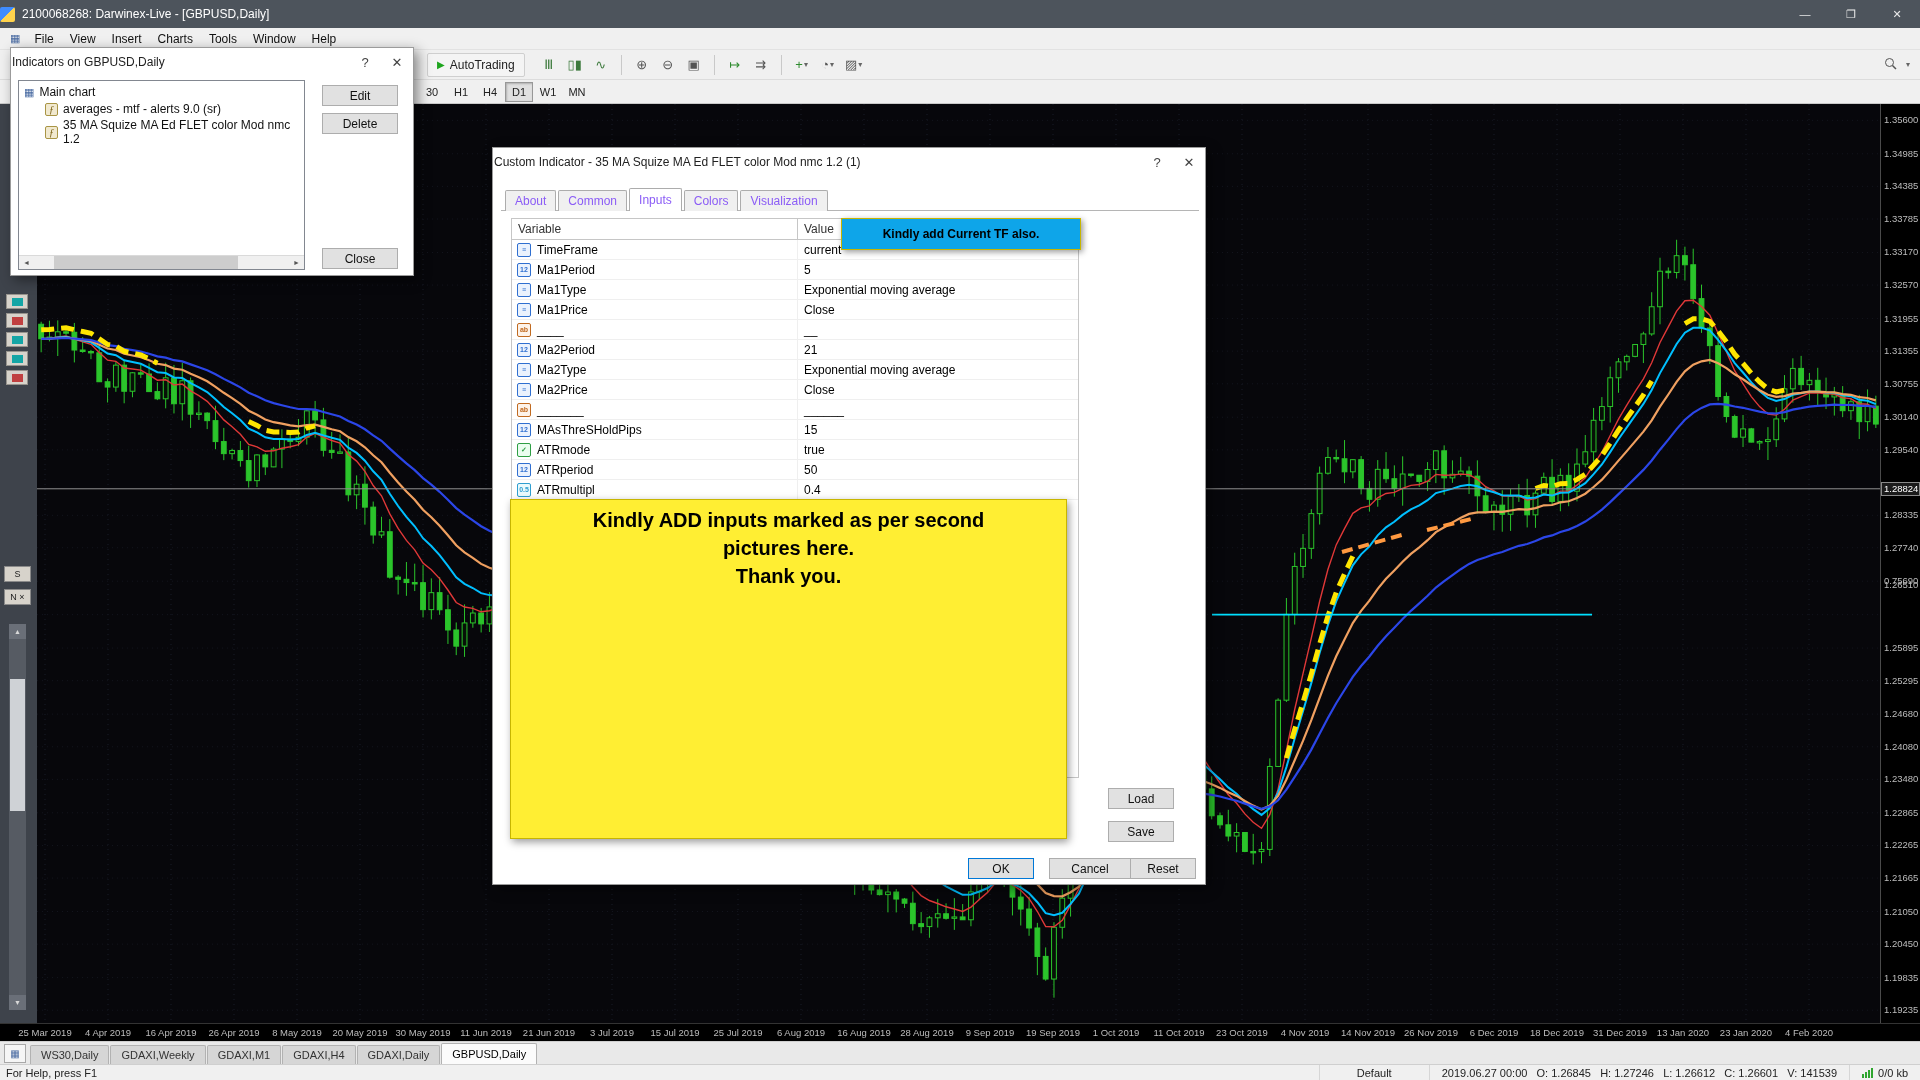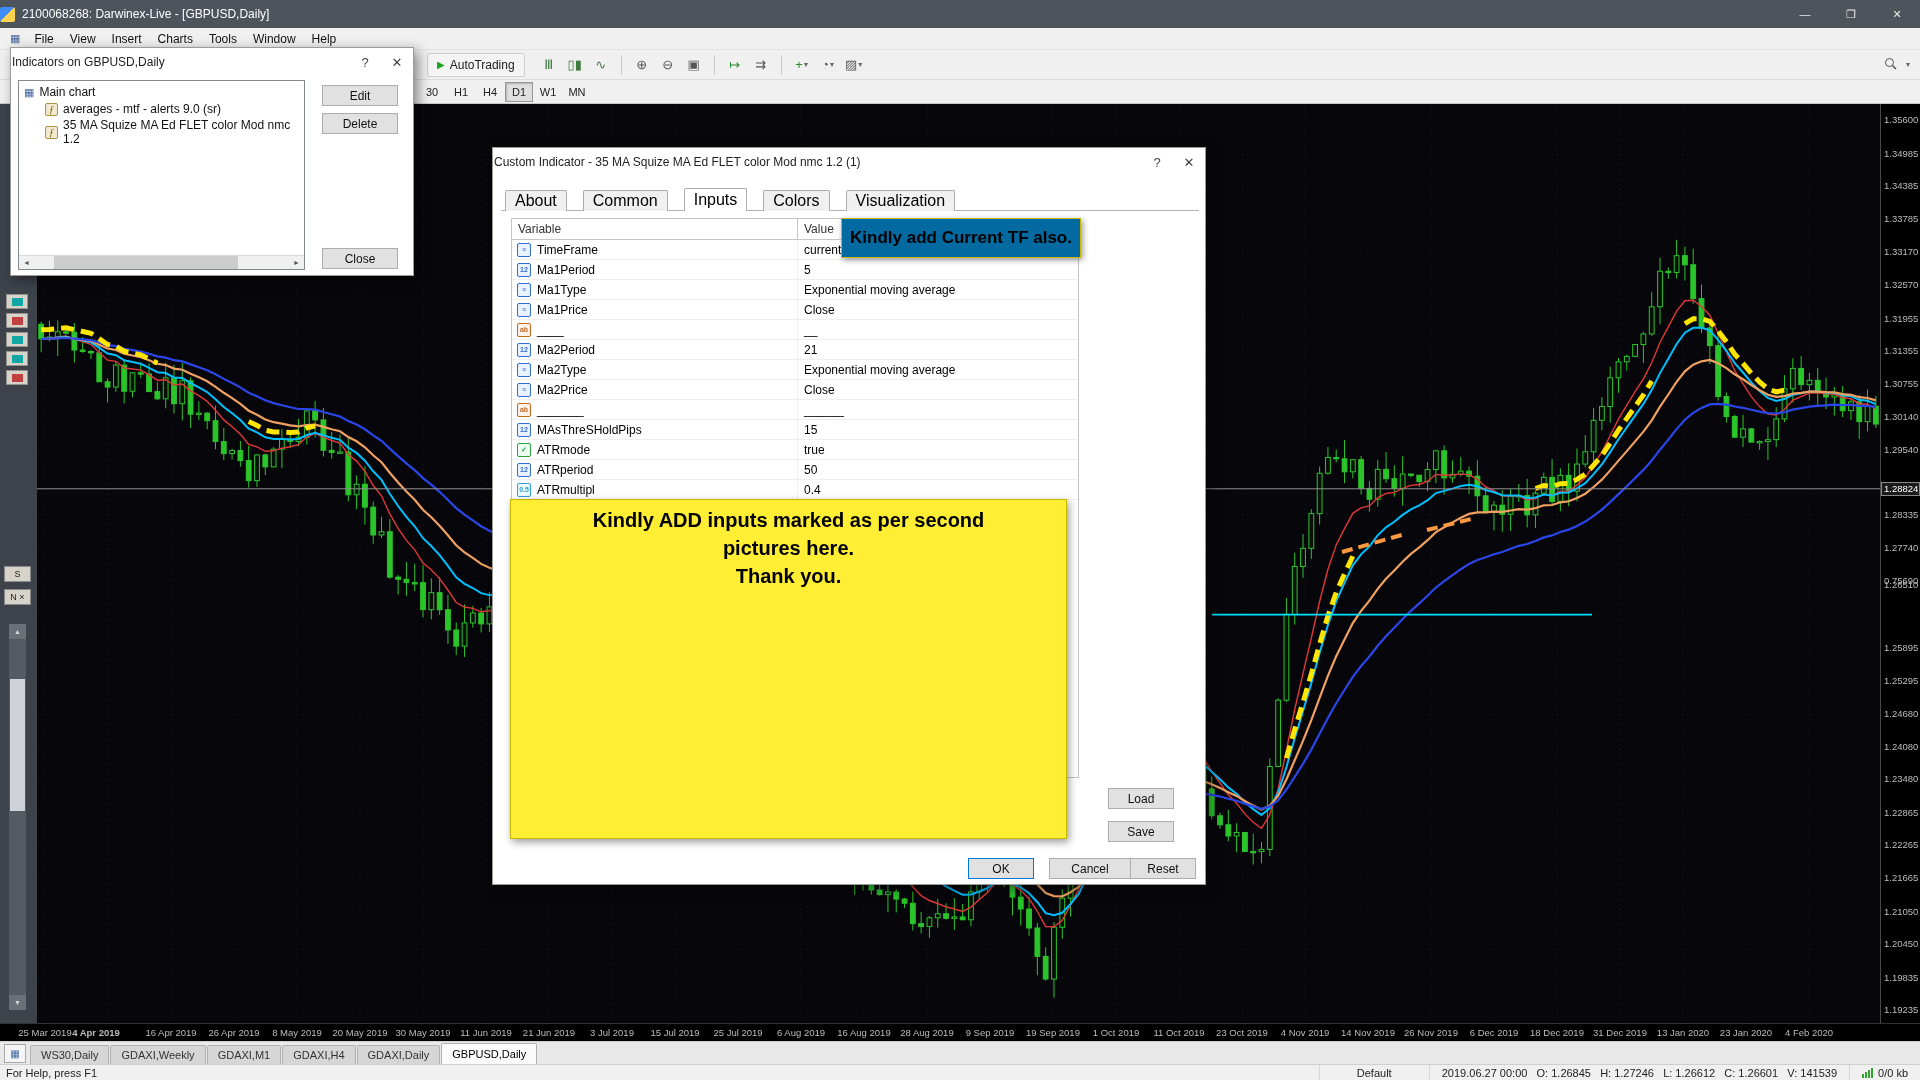--- a/index.html
+++ b/index.html
@@ -81,32 +81,32 @@
   .hs-btn{width:15px;height:13px;display:flex;align-items:center;justify-content:center;font-size:7px;color:#555;background:#f0f0f0}
   .hs-track{flex:1;height:13px;position:relative;background:#f0f0f0}
   .hs-thumb{position:absolute;left:8%;top:0;height:13px;width:72%;background:#cdcdcd}
   .win-btn2{position:absolute;height:21px;font-size:12px;background:#e1e1e1;border:1px solid #adadad;color:#111}
   .b-edit{left:311px;top:37px;width:76px}
   .b-delete{left:311px;top:65px;width:76px}
   .b-close{left:311px;top:200px;width:76px}
 
   .dlg-ci{left:492px;top:147px;width:714px;height:738px}
   #ci-tabs{position:absolute;left:12px;top:40px;display:flex;z-index:2}
-  .tab{height:21px;padding:0 9px;margin-right:16px;display:flex;align-items:center;font-size:16px;color:#000000;background:#f0f0f0;border:1px solid #acacac;border-bottom:none;border-radius:2px 2px 0 0;position:relative;top:2px}
+  .tab{height:21px;padding:0 9px;margin-right:2px;display:flex;align-items:center;font-size:12px;color:#8b5cf6;background:#f0f0f0;border:1px solid #acacac;border-bottom:none;border-radius:2px 2px 0 0;position:relative;top:2px}
   .tab.active{background:#fff;top:0;height:23px;z-index:3}
   .ci-tabline{position:absolute;left:8px;top:62px;width:698px;height:1px;background:#b5b5b5}
   .ci-table{position:absolute;left:18px;top:70px;width:568px;height:560px;border:1px solid #c6c6c6;background:#fff;overflow:hidden}
   .thead{display:flex;height:21px;align-items:center;font-size:12px;color:#333;border-bottom:1px solid #c6c6c6;background:#fff}
   .h1{width:285px;padding-left:6px}
   .h2{flex:1;height:100%;display:flex;align-items:center;padding-left:6px;border-left:1px solid #c6c6c6}
   .trow{display:flex;height:20px;align-items:center;font-size:12px;color:#000;border-bottom:1px solid #efefef}
   .tname{width:285px;display:flex;align-items:center;gap:6px;padding-left:5px;overflow:hidden;white-space:nowrap}
   .tval{flex:1;height:100%;display:flex;align-items:center;padding-left:6px;border-left:1px solid #efefef;overflow:hidden;white-space:nowrap}
   .ticon{width:14px;height:14px;flex:none;border:1px solid;border-radius:2px;font-size:7px;font-weight:bold;display:flex;align-items:center;justify-content:center}
-  .note-small{position:absolute;left:348px;top:70px;width:240px;height:40px;background:#0369a1;border:1px solid #c7b500;box-shadow:2px 2px 6px rgba(0,0,0,.4);display:flex;align-items:center;justify-content:center;font-size:17px;font-weight:bold;color:#000;z-index:5}
+  .note-small{position:absolute;left:348px;top:70px;width:240px;height:32px;background:#0ea5e9;border:1px solid #c7b500;box-shadow:2px 2px 6px rgba(0,0,0,.4);display:flex;align-items:center;justify-content:center;font-size:12px;font-weight:bold;color:#000;z-index:5}
   .note-big{position:absolute;left:17px;top:351px;width:557px;height:340px;background:#ffee33;border:1px solid #c7b500;box-shadow:2px 3px 8px rgba(0,0,0,.4);z-index:5;color:#000;font-size:20px;font-weight:bold;line-height:1.4;text-align:center;white-space:pre-line;padding-top:6px}
   .b-load{left:615px;top:640px;width:66px}
   .b-save{left:615px;top:673px;width:66px}
   .b-ok{left:475px;top:710px;width:66px;border:1px solid #0078d7}
   .b-cancel{left:556px;top:710px;width:82px}
   .b-reset{left:637px;top:710px;width:66px}
 </style>
 </head>
 <body>
 
@@ -775,21 +775,21 @@
         <span class="pl" style="top: 801.524px;">1.21050</span>
         <span class="pl" style="top: 834.151px;">1.20450</span>
         <span class="pl" style="top: 867.594px;">1.19835</span>
         <span class="pl" style="top: 900.221px;">1.19235</span>
         <span class="price-tag" style="top: 377.784px;">1.28824</span>
       </div>
   </div>
 
   <div class="date-axis" id="date-axis">
       <span class="dl" style="left: 45px;">25 Mar 2019</span>
-      <span class="dl" style="left: 96px; font-weight: bold;">4 Apr 2019</span>
+      <span class="dl" style="left: 108px;">4 Apr 2019</span>
       <span class="dl" style="left: 171px;">16 Apr 2019</span>
       <span class="dl" style="left: 234px;">26 Apr 2019</span>
       <span class="dl" style="left: 297px;">8 May 2019</span>
       <span class="dl" style="left: 360px;">20 May 2019</span>
       <span class="dl" style="left: 423px;">30 May 2019</span>
       <span class="dl" style="left: 486px;">11 Jun 2019</span>
       <span class="dl" style="left: 549px;">21 Jun 2019</span>
       <span class="dl" style="left: 612px;">3 Jul 2019</span>
       <span class="dl" style="left: 675px;">15 Jul 2019</span>
       <span class="dl" style="left: 738px;">25 Jul 2019</span>

